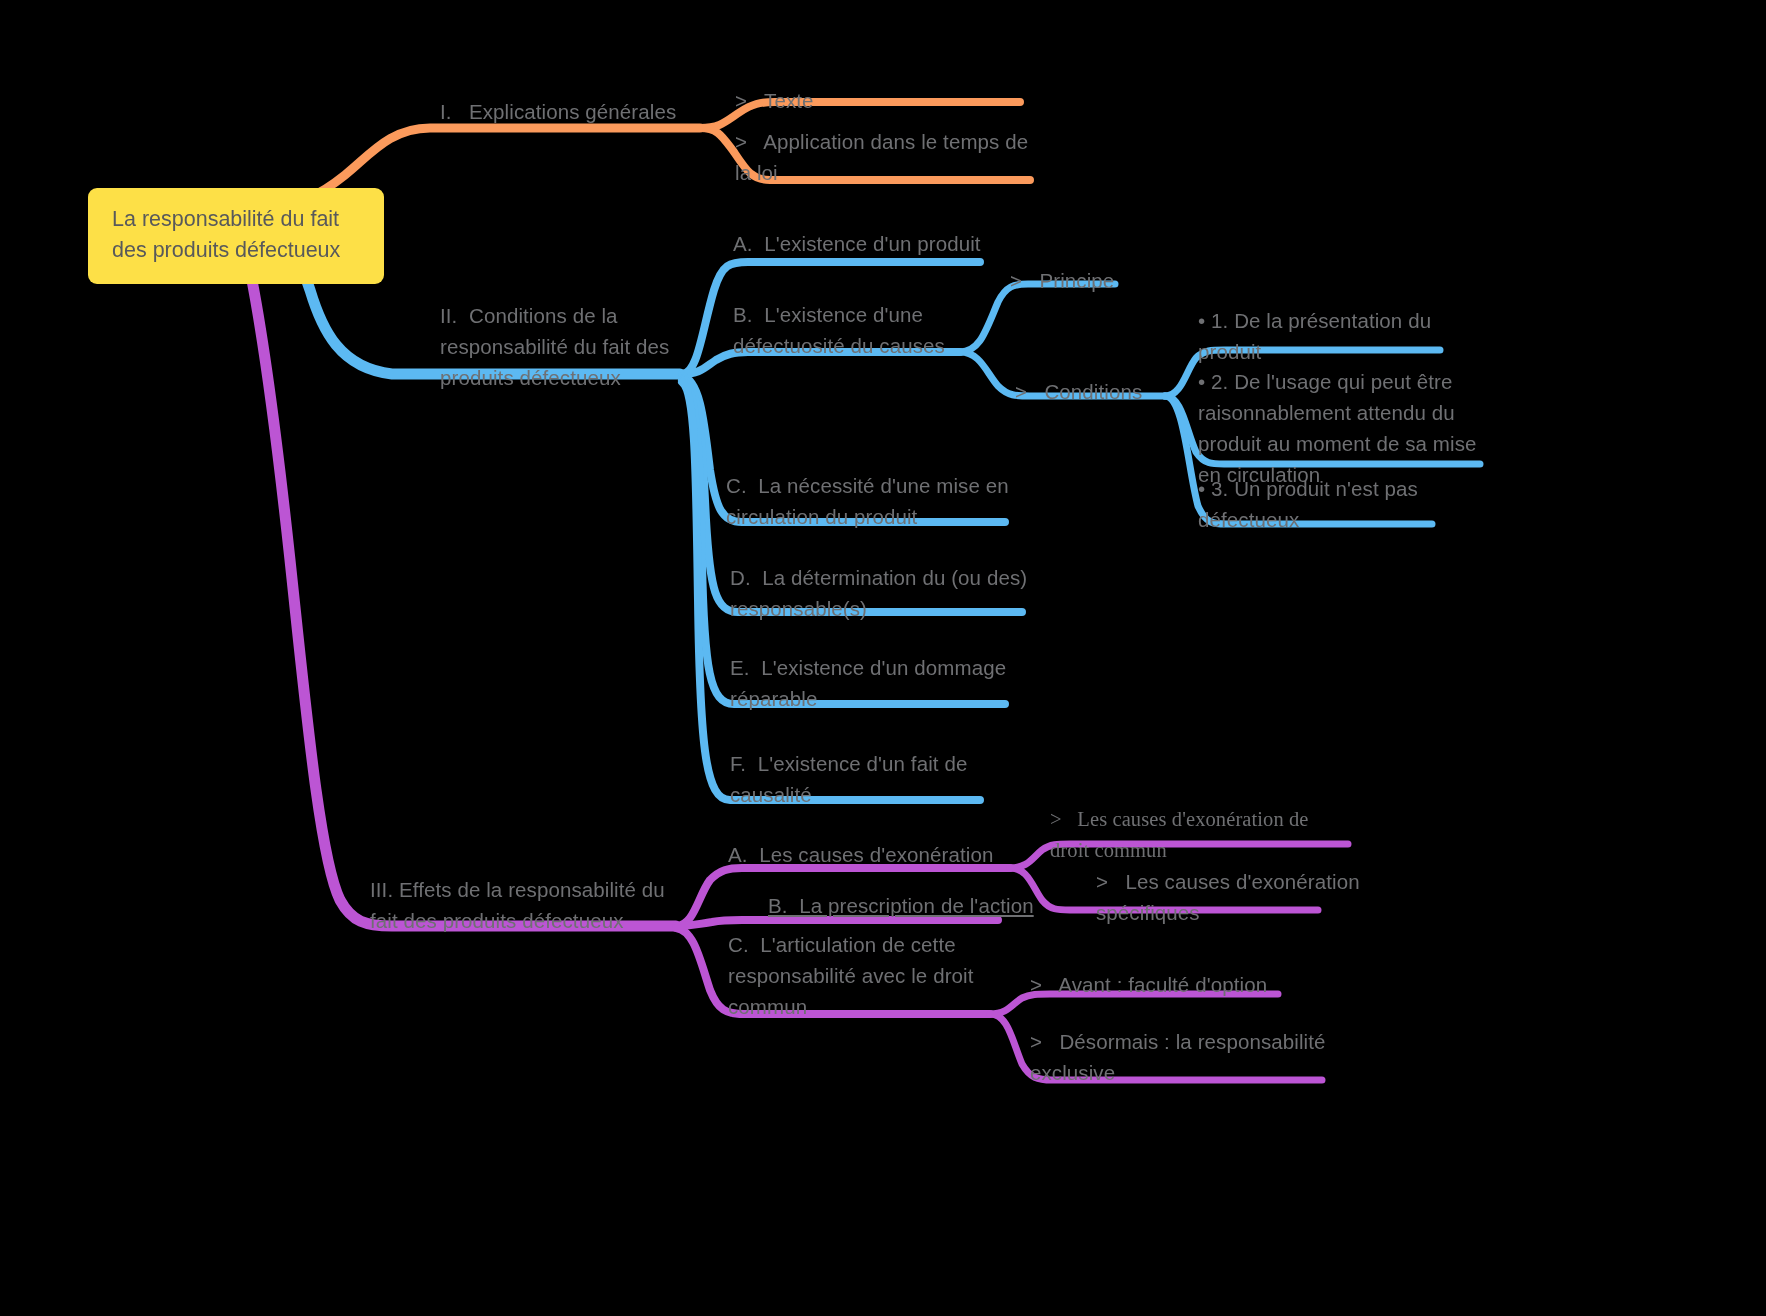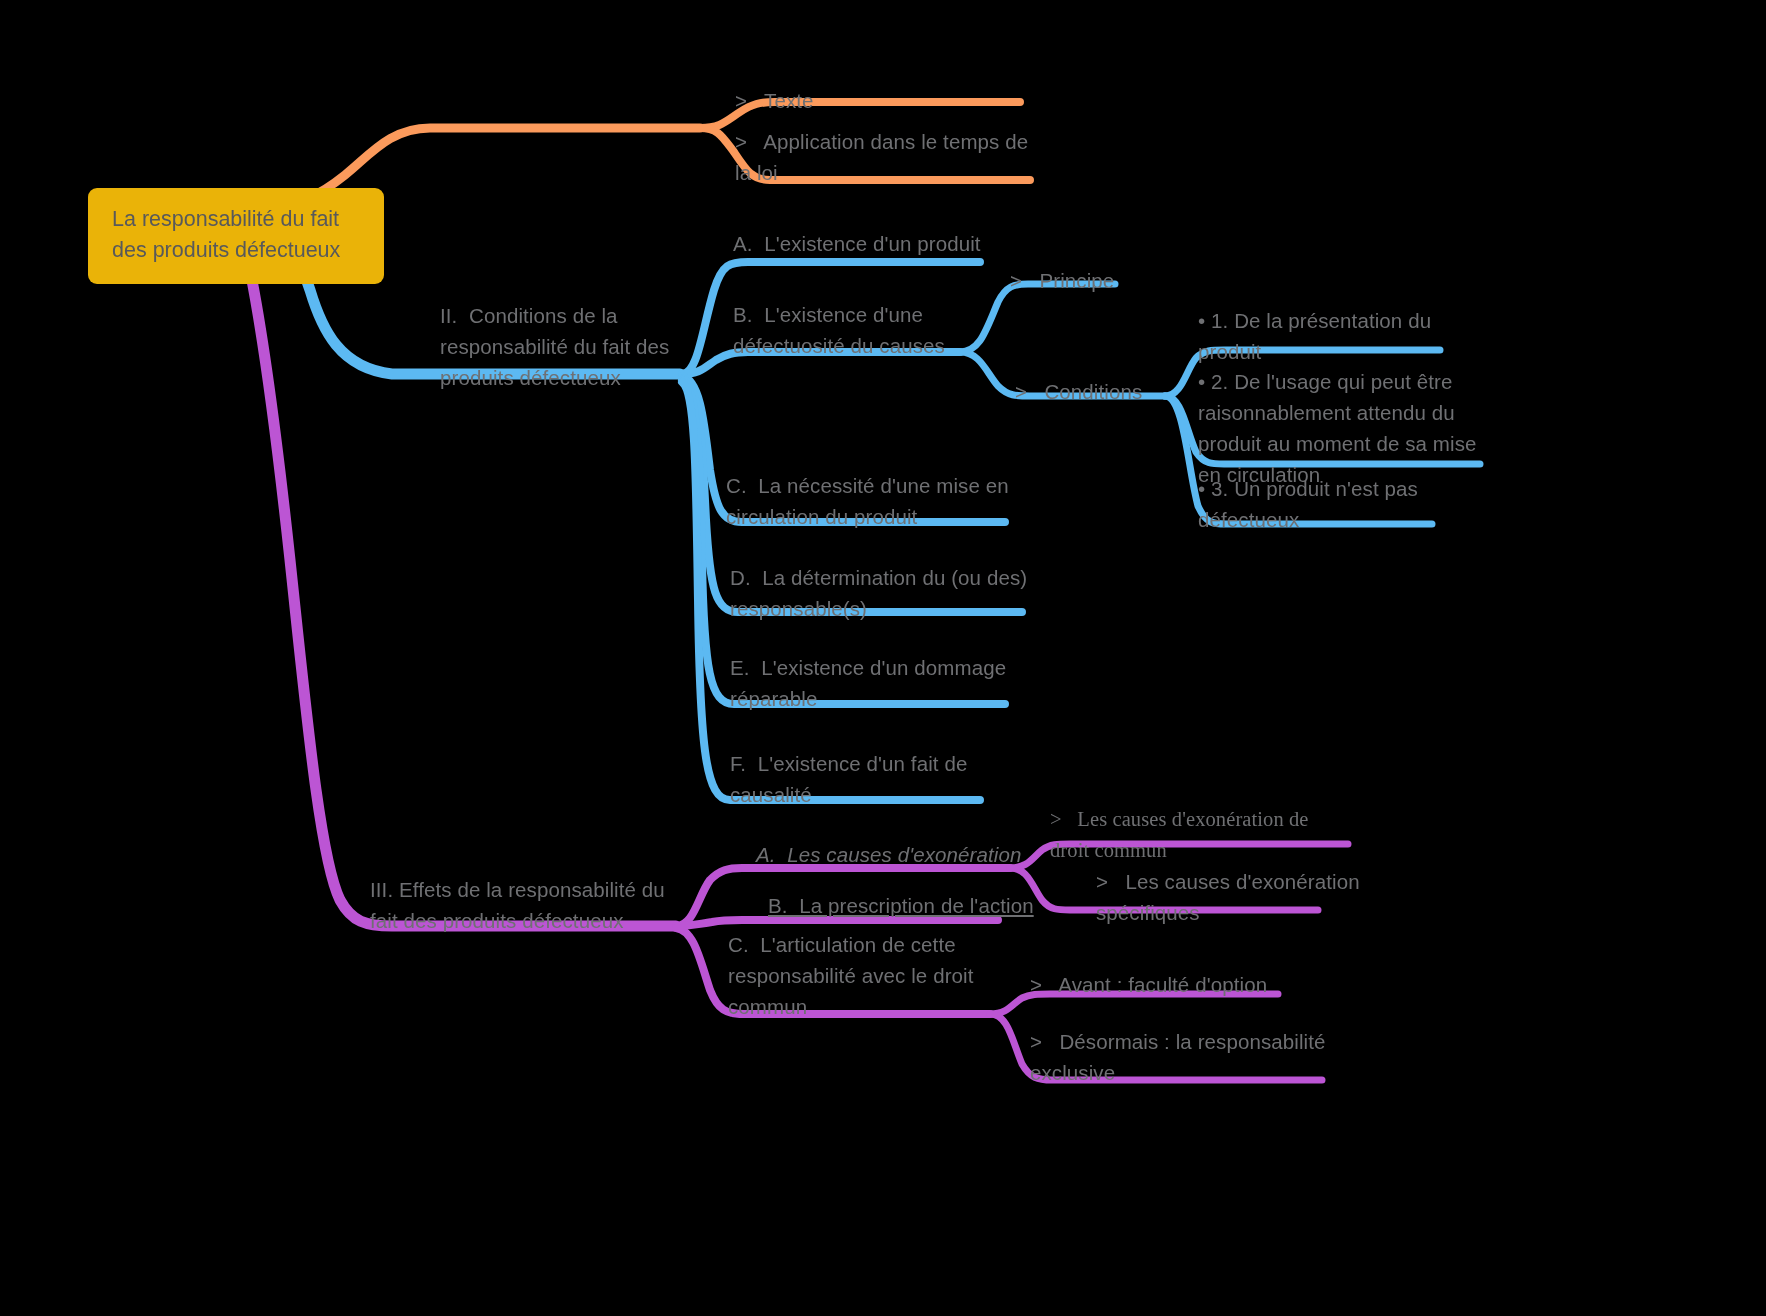--- a/index.html
+++ b/index.html
@@ -29,21 +29,21 @@
     position: absolute;
     color: #6f7073;
     font-size: 20.5px;
     line-height: 31px;
     letter-spacing: 0.1px;
     white-space: pre-wrap;
     font-family: "Liberation Sans", sans-serif;
   }
   .root-node {
     position: absolute;
-    background: #eab308;
+    background: #fde047;
     border-radius: 9px;
     color: #58595b;
     font-size: 21.5px;
     line-height: 31px;
     padding: 16px 22px 18px 24px;
     box-sizing: border-box;
     white-space: pre-wrap;
     font-family: "Liberation Sans", sans-serif;
   }
 </style>
@@ -89,20 +89,21 @@
     <path d="M 676 926 C 694 926 698 924 712 922 C 722 920 730 920 742 920 L 998 920" fill="none" stroke="#bc55d4" stroke-width="8" stroke-linecap="round"></path>
 
     <path d="M 676 928 C 694 930 700 960 710 990 C 718 1010 726 1014 744 1014 L 990 1014" fill="none" stroke="#bc55d4" stroke-width="8" stroke-linecap="round"></path>
     <path d="M 990 1014 C 1008 1014 1012 1004 1022 998 C 1030 994 1038 994 1050 994 L 1278 994" fill="none" stroke="#bc55d4" stroke-width="7" stroke-linecap="round"></path>
     <path d="M 990 1014 C 1008 1014 1012 1040 1022 1064 C 1030 1078 1038 1080 1052 1080 L 1322 1080" fill="none" stroke="#bc55d4" stroke-width="7" stroke-linecap="round"></path>
   </svg>
 
   <div class="root-node" style="left:88px; top:188px; width:296px;">La responsabilité du fait
 des produits défectueux</div>
 
+  <div class="node-label" style="left:440px; top:96px; width:320px;">I.   Explications générales</div>
   <div class="node-label" style="left:735px; top:85px; width:280px;">&gt;   Texte</div>
   <div class="node-label" style="left:735px; top:126px; width:300px;">&gt;   Application dans le temps de
 la loi</div>
 
   <div class="node-label" style="left:440px; top:300px; width:250px;">II.  Conditions de la
 responsabilité du fait des
 produits défectueux</div>
   <div class="node-label" style="left:733px; top:228px; width:300px;">A.  L'existence d'un produit</div>
   <div class="node-label" style="left:733px; top:299px; width:250px;">B.  L'existence d'une
 défectuosité du causes</div>
@@ -120,21 +121,21 @@
 circulation du produit</div>
   <div class="node-label" style="left:730px; top:562px; width:310px;">D.  La détermination du (ou des)
 responsable(s)</div>
   <div class="node-label" style="left:730px; top:652px; width:300px;">E.  L'existence d'un dommage
 réparable</div>
   <div class="node-label" style="left:730px; top:748px; width:290px;">F.  L'existence d'un fait de
 causalité</div>
 
   <div class="node-label" style="left:370px; top:874px; width:320px;">III. Effets de la responsabilité du
 fait des produits défectueux</div>
-  <div class="node-label" style="left:756px; top:839px; width:300px;font-style:italic;">A.  Les causes d'exonération</div>
+  <div class="node-label" style="left:728px; top:839px; width:300px;">A.  Les causes d'exonération</div>
   <div class="node-label" style="left:1050px; top:804px; width:310px;font-family:Liberation Serif, serif;">&gt;   Les causes d'exonération de
 droit commun</div>
   <div class="node-label" style="left:1096px; top:866px; width:290px;">&gt;   Les causes d'exonération
 spécifiques</div>
   <div class="node-label" style="left:768px; top:890px; width:300px;text-decoration:underline;">B.  La prescription de l'action</div>
   <div class="node-label" style="left:728px; top:929px; width:290px;">C.  L'articulation de cette
 responsabilité avec le droit
 commun</div>
   <div class="node-label" style="left:1030px; top:969px; width:300px;">&gt;   Avant : faculté d'option</div>
   <div class="node-label" style="left:1030px; top:1026px; width:310px;">&gt;   Désormais : la responsabilité

